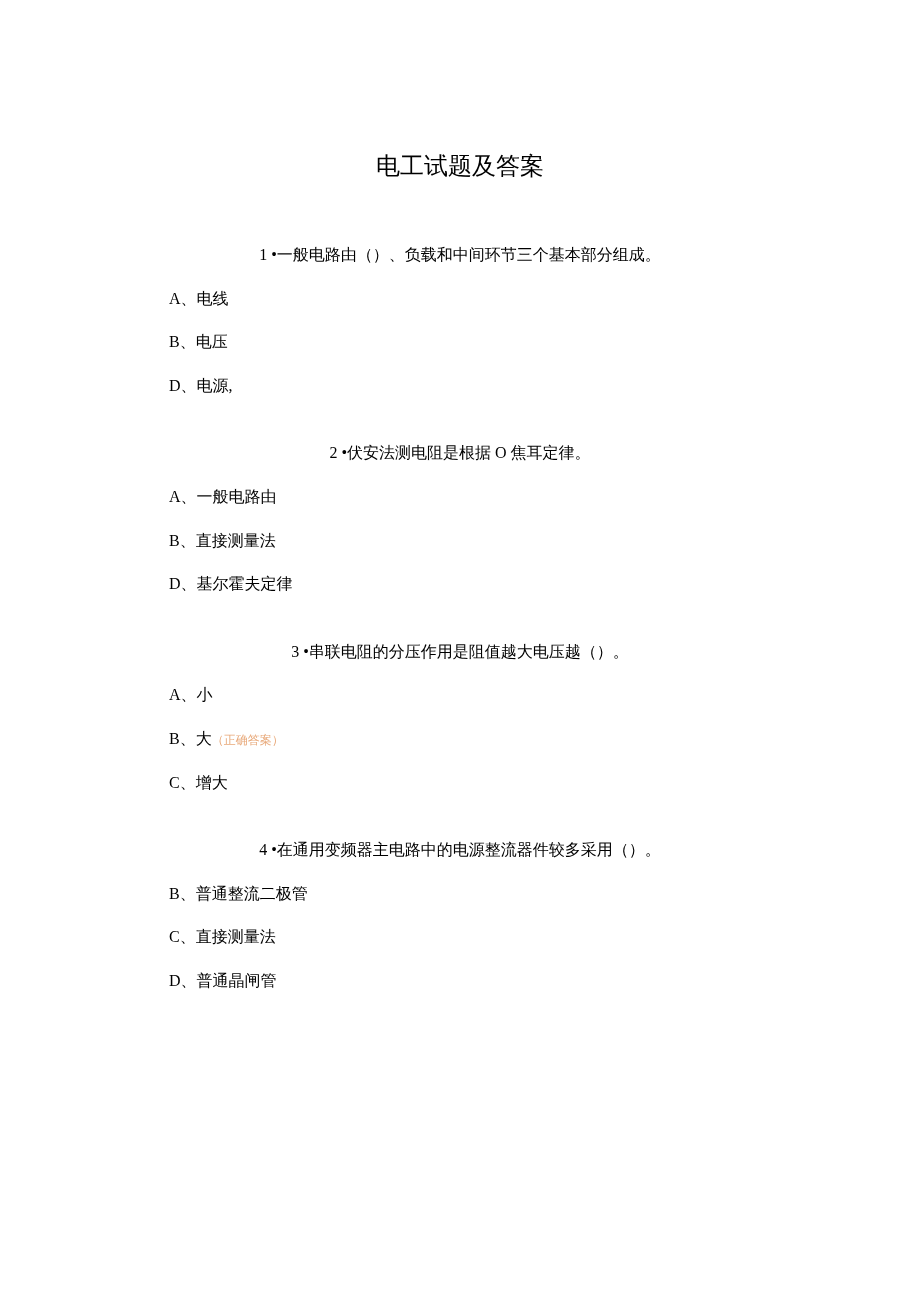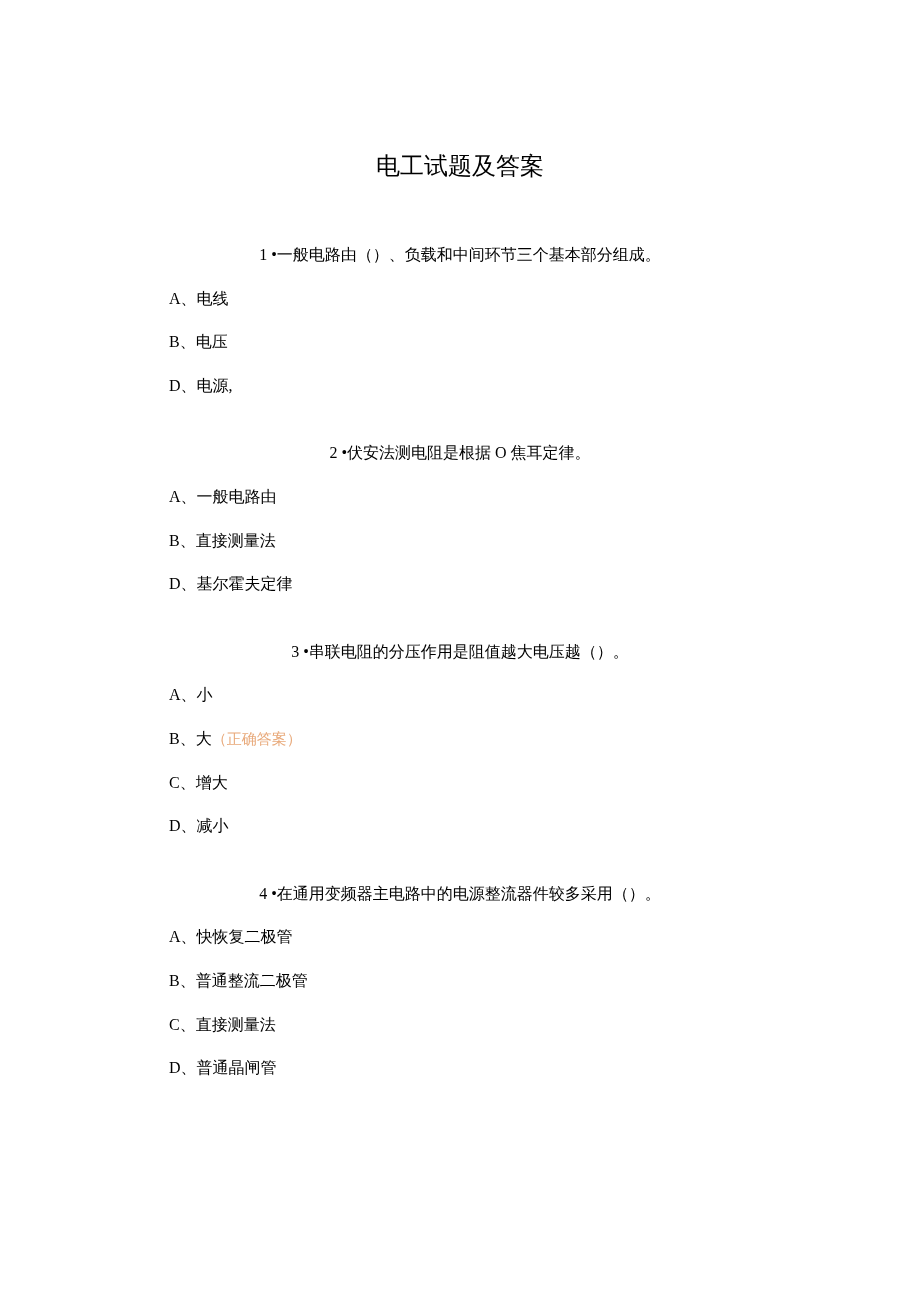--- a/index.html
+++ b/index.html
@@ -38,21 +38,21 @@
       font-size: 16px;
       line-height: 1.6;
       margin-bottom: 18px;
       margin-left: 24px;
     }
     .option-letter {
       font-family: "Times New Roman", serif;
     }
     .correct-answer {
       color: #e8a97a;
-      font-size: 15px;
+      font-size: 12px;
     }
   </style>
 </head>
 <body>
 
 <h1 class="title">电工试题及答案</h1>
 
 <div id="questions-container">
     <div class="question-block">
       <div class="question-text"><span class="question-num">1</span>  <span>•</span><span>一般电路由（）、负载和中间环节三个基本部分组成。</span></div>
@@ -64,22 +64,20 @@
       <div class="question-text"><span class="question-num">2</span>  <span>•</span><span>伏安法测电阻是根据 O 焦耳定律。</span></div>
       <div class="option"><span class="option-letter">A</span><span>、</span><span>一般电路由</span></div>
       <div class="option"><span class="option-letter">B</span><span>、</span><span>直接测量法</span></div>
       <div class="option"><span class="option-letter">D</span><span>、</span><span>基尔霍夫定律</span></div>
     </div>
     <div class="question-block">
       <div class="question-text"><span class="question-num">3</span>  <span>•</span><span>串联电阻的分压作用是阻值越大电压越（）。</span></div>
       <div class="option"><span class="option-letter">A</span><span>、</span><span>小</span></div>
       <div class="option"><span class="option-letter">B</span><span>、</span><span>大</span><span class="correct-answer">（正确答案）</span></div>
       <div class="option"><span class="option-letter">C</span><span>、</span><span>增大</span></div>
-      <div class="option"><span class="option-letter">D</span><span>、</span><span>减小</span></div>
     </div>
     <div class="question-block">
       <div class="question-text"><span class="question-num">4</span>  <span>•</span><span>在通用变频器主电路中的电源整流器件较多采用（）。</span></div>
-      <div class="option"><span class="option-letter">A</span><span>、</span><span>快恢复二极管</span></div>
       <div class="option"><span class="option-letter">B</span><span>、</span><span>普通整流二极管</span></div>
       <div class="option"><span class="option-letter">C</span><span>、</span><span>直接测量法</span></div>
       <div class="option"><span class="option-letter">D</span><span>、</span><span>普通晶闸管</span></div>
     </div>
   </div>
 
 </body></html>

